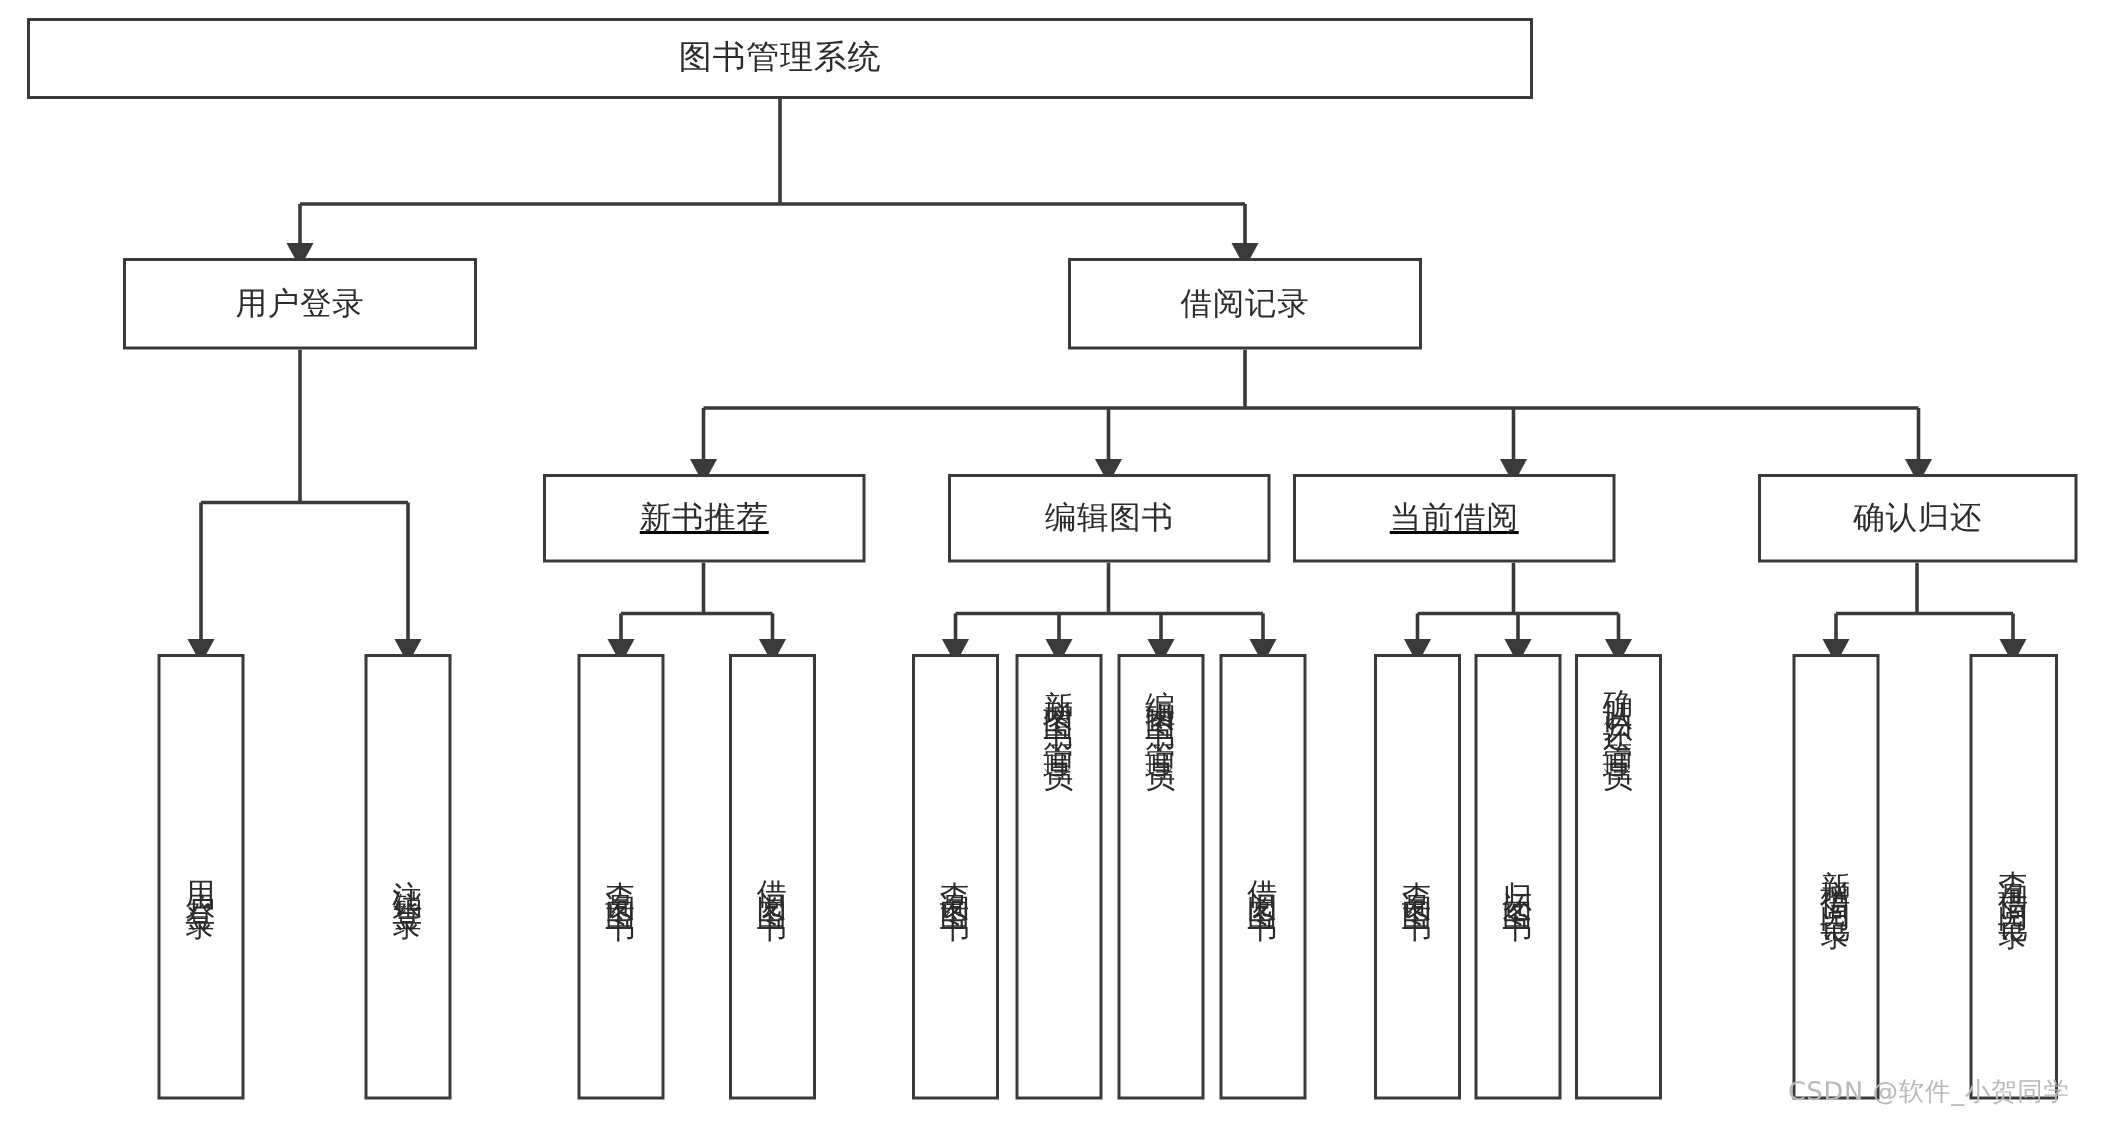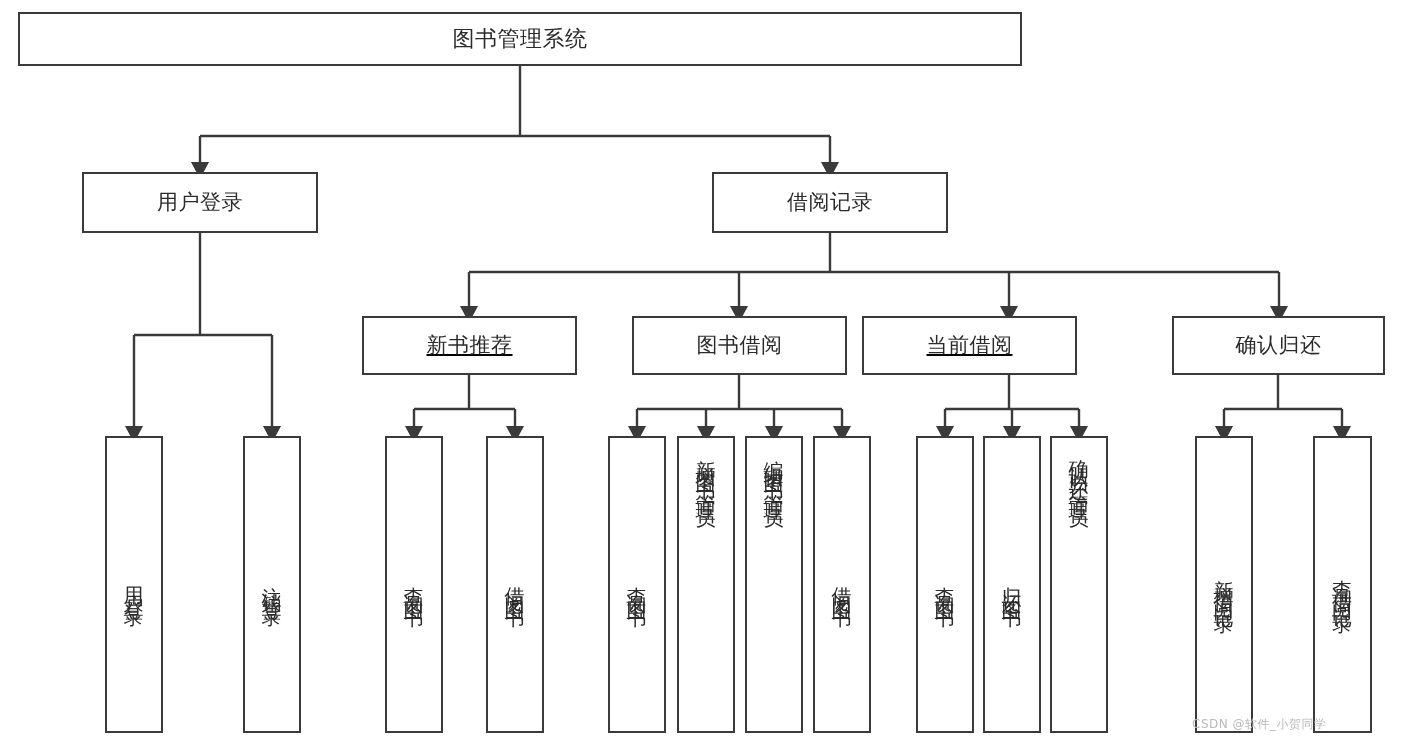--- a/index.html
+++ b/index.html
@@ -64,21 +64,21 @@
     height: auto;
     max-height: 282px;
   }
   .node.leaf.centered {
     align-items: center;
     padding-top: 0;
   }
   .watermark {
     position: absolute;
     color: #b9b9b9;
-    font-size: 12px;
+    font-size: 17px;
     white-space: nowrap;
     z-index: 5;
     letter-spacing: 0.5px;
   }
 </style>
 </head>
 <body>
 
 <div id="diagram-root">
 
@@ -135,21 +135,21 @@
       </div>
       <div class="node level2" style="left: 712px; top: 172px; width: 236px; height: 61px;">
         <span class="node-label">借阅记录</span>
       </div>
     </div>
   <div id="level3-container">
       <div class="node level3" style="left: 362px; top: 316px; width: 215px; height: 59px; text-decoration: underline;">
         <span class="node-label">新书推荐</span>
       </div>
       <div class="node level3" style="left: 632px; top: 316px; width: 215px; height: 59px;">
-        <span class="node-label">图书借阅</span>
+        <span class="node-label">编辑图书</span>
       </div>
       <div class="node level3" style="left: 862px; top: 316px; width: 215px; height: 59px; text-decoration: underline;">
         <span class="node-label">当前借阅</span>
       </div>
       <div class="node level3" style="left: 1172px; top: 316px; width: 213px; height: 59px;">
         <span class="node-label">确认归还</span>
       </div>
     </div>
   <div id="leaves-container">
       <div class="node leaf centered" style="left: 105px; top: 436px; width: 58px; height: 297px;">

